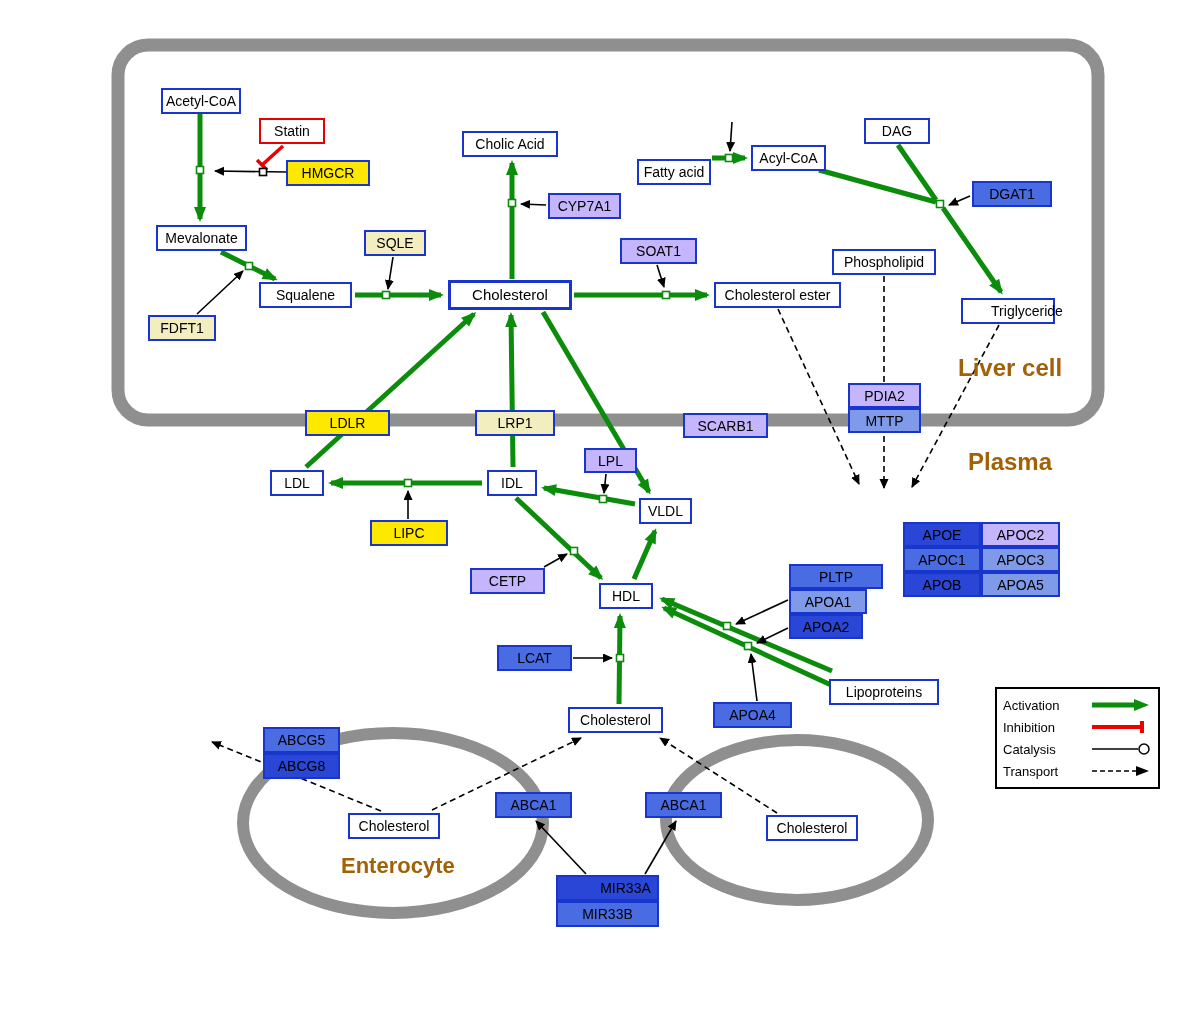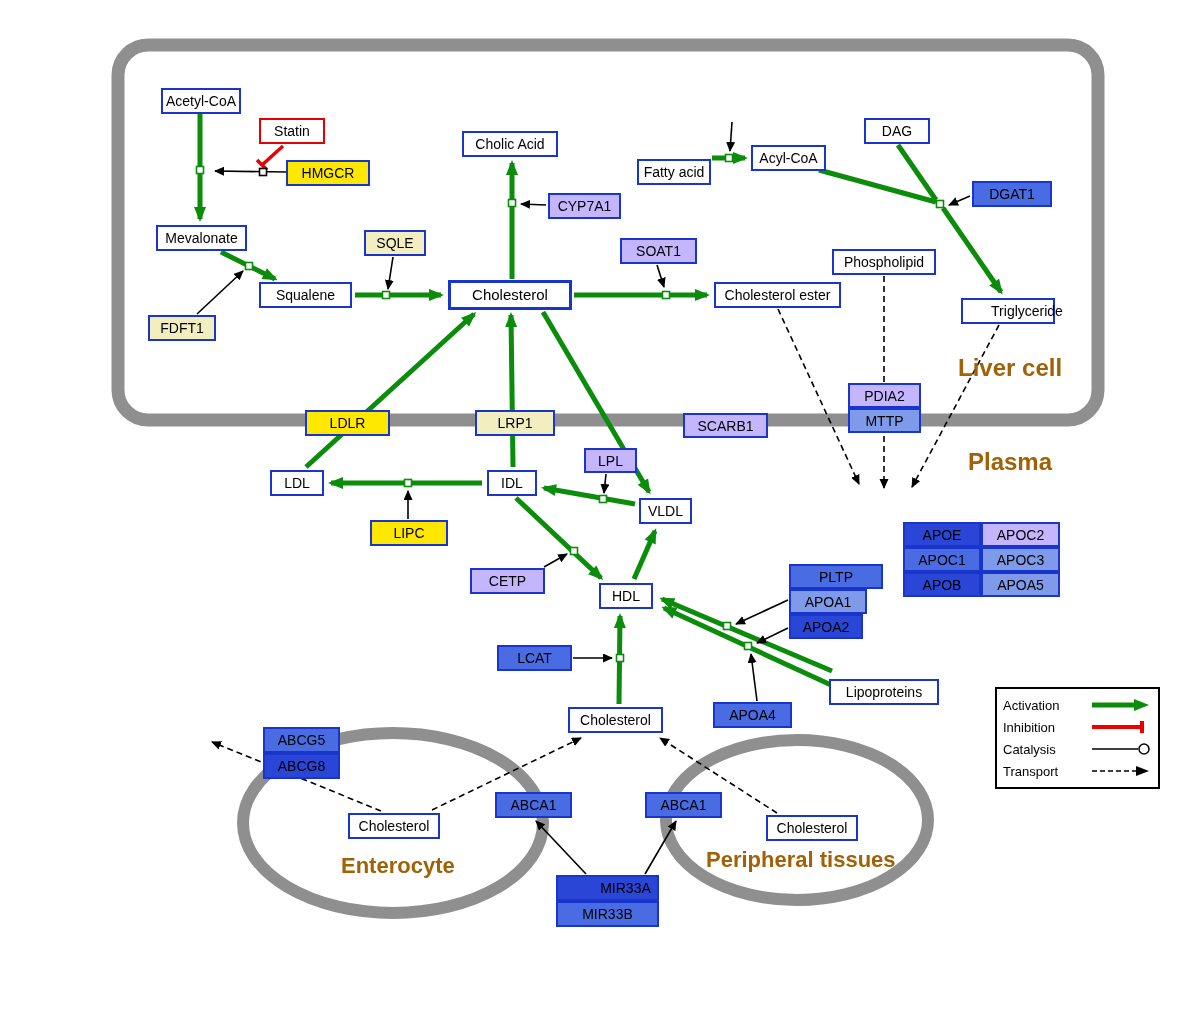--- a/index.html
+++ b/index.html
@@ -115,21 +115,20 @@
       <rect x="616.5" y="654.5" width="7" height="7"></rect>
       <rect x="723.5" y="622.5" width="7" height="7"></rect>
       <rect x="744.5" y="642.5" width="7" height="7"></rect>
       <rect x="259.5" y="168.5" width="7" height="7" stroke="#000"></rect>
     </g>
   </svg>
 
   <div class="comp-label" style="left:958px; top:354px;">Liver cell</div>
   <div class="comp-label" style="left:968px; top:448px;">Plasma</div>
   <div class="comp-label small" style="left:341px; top:853px;">Enterocyte</div>
-  <div class="comp-label small" style="left:706px; top:847px;">Peripheral tissues</div>
 
   <div class="node" style="left:161px; top:88px; width:80px; height:26px;">Acetyl-CoA</div>
   <div class="node red-border" style="left:259px; top:118px; width:66px; height:26px;">Statin</div>
   <div class="node yellow" style="left:286px; top:160px; width:84px; height:26px;">HMGCR</div>
   <div class="node" style="left:156px; top:225px; width:91px; height:26px;">Mevalonate</div>
   <div class="node pale" style="left:364px; top:230px; width:62px; height:26px;">SQLE</div>
   <div class="node pale" style="left:148px; top:315px; width:68px; height:26px;">FDFT1</div>
   <div class="node" style="left:259px; top:282px; width:93px; height:26px;">Squalene</div>
   <div class="node thick" style="left:448px; top:280px; width:124px; height:30px;">Cholesterol</div>
   <div class="node" style="left:462px; top:131px; width:96px; height:26px;">Cholic Acid</div>

